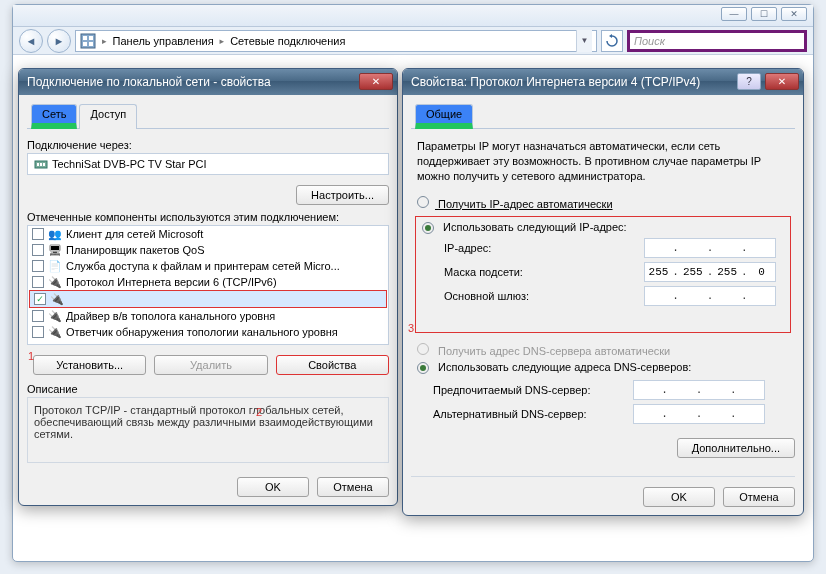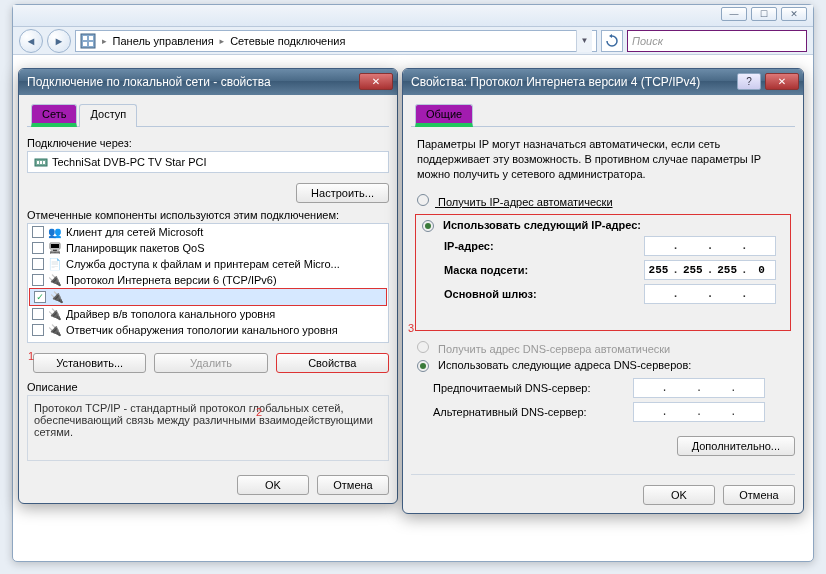--- a/index.html
+++ b/index.html
@@ -75,21 +75,21 @@
 }
 .refresh-btn {
   width: 22px; height: 22px;
   border: 1px solid #9db4cf;
   background: #fff;
   display: flex; align-items: center; justify-content: center;
   font-size: 11px; color: #3a6aa0;
 }
 .search-bar {
   width: 180px; height: 22px;
-  background: #fff; border: 1px solid #701a75;
+  background: #fff; border: 3px solid #701a75;
   padding: 0 4px; color: #999; font-style: italic;
   display: flex; align-items: center;
 }
 
 
 .dialog {
   position: absolute;
   background: #f0f0f0;
   border: 1px solid #3f5c7f;
   border-radius: 6px;
@@ -138,22 +138,22 @@
   padding: 3px 10px;
   background: #f0f0f0;
   border: 1px solid #b9c8db;
   border-bottom: none;
   border-radius: 3px 3px 0 0;
   margin-right: 2px;
   position: relative; top: 1px;
   cursor: default;
 }
 .tab.active {
-  background: #a21caf;
-  border-bottom: 4px solid #22c55e;
+  background: #3b82f6;
+  border-bottom: 6px solid #22c55e;
 }
 
 
 .field-box {
   border: 1px solid #c3d0e0;
   background: #fff;
   padding: 3px 6px;
   display: flex; align-items: center; gap: 4px;
 }
 .btn {
@@ -372,21 +372,21 @@
       <div class="tab active">Общие</div>
     </div>
 
     <div style="padding:0 6px 8px; line-height:1.35;">Параметры IP могут назначаться автоматически, если сеть поддерживает эту возможность. В противном случае параметры IP можно получить у сетевого администратора.</div>
 
     <div style="padding:4px 6px;text-decoration:underline;">
       <span class="radio"></span>
       <span>Получить IP-адрес автоматически</span>
     </div>
 
-    <div class="highlight-red" style="padding:4px 6px 22px; margin:2px 4px;font-weight:bold;">
+    <div class="highlight-red" style="padding:4px 6px 22px; margin:2px 4px;">
       <div>
         <span class="radio on"></span>
         <span>Использовать следующий IP-адрес:</span>
       </div>
       <div class="ip-row">
         <span class="ip-label">IP-адрес:</span>
         <div class="ip-field">
           <span class="ip-oct"></span>
             <span class="ip-dot">.</span>
             <span class="ip-oct"></span>

